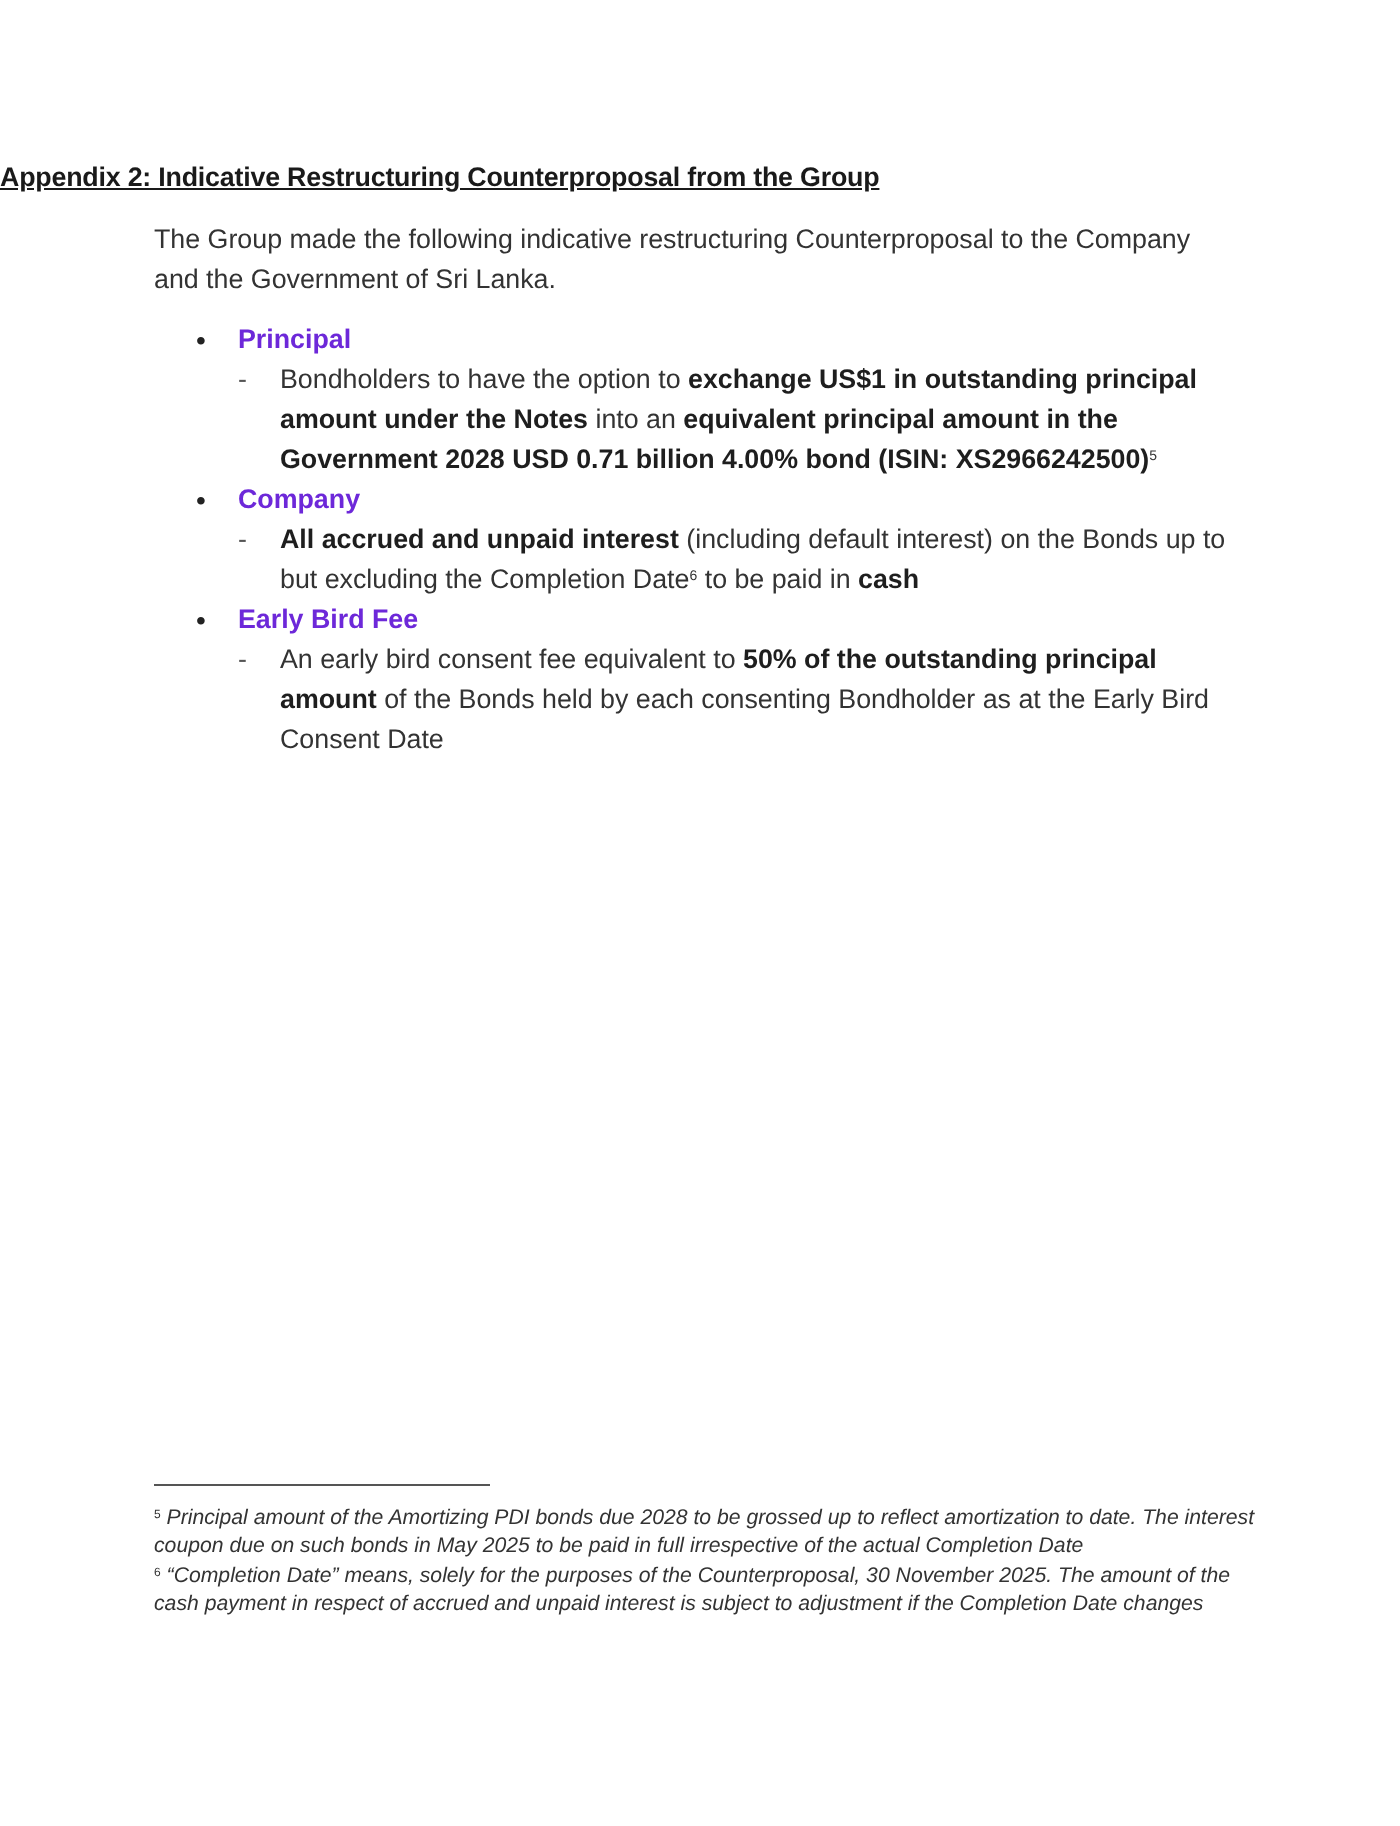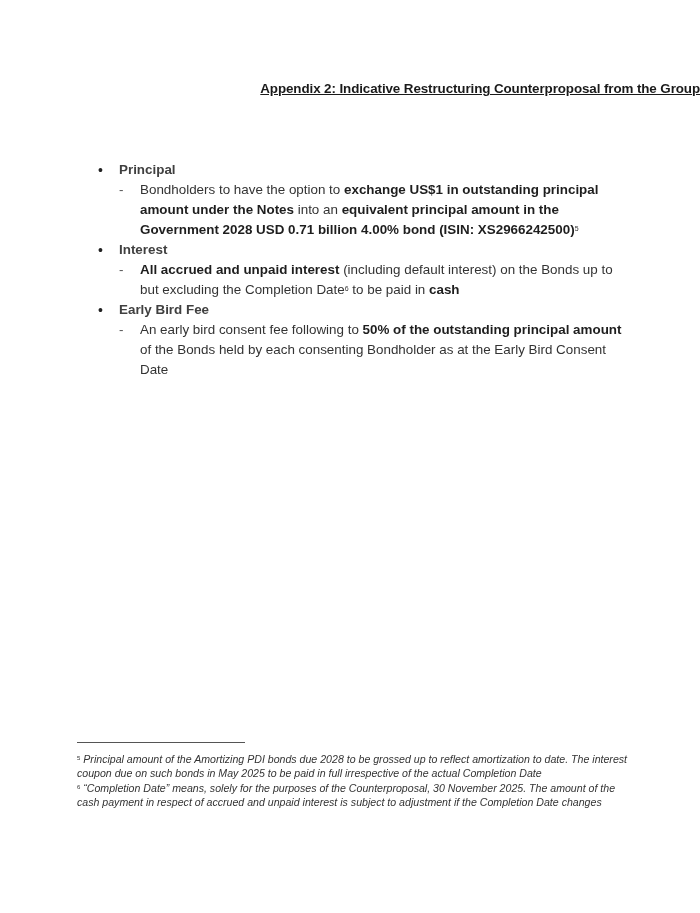--- a/index.html
+++ b/index.html
@@ -1,77 +1,78 @@
 <!DOCTYPE html>
 <html><head>
 <meta charset="utf-8">
 <style>
   html, body { margin: 0; padding: 0; background: #ffffff; }
   body { width: 700px; height: 913px; position: relative; overflow: hidden;
          font-family: "Liberation Sans", "DejaVu Sans", sans-serif; color: #2b2b2b; }
   .page { position: absolute; left: 0; top: 0; width: 700px; height: 913px; background: #fff; }
-  .title { position: absolute; left: 0; width: 700px; top: 81px; text-align: right;
+  .title { position: absolute; left: 0; width: 700px; top: 81px; text-align: left;
            font-weight: bold; font-size: 13.4px; text-decoration: underline; color: #1a1a1a;
            letter-spacing: -0.1px; }
   .intro { position: absolute; left: 77px; top: 110px; width: 540px; font-size: 13.4px;
            line-height: 20px; color: #333; }
   .list { position: absolute; left: 0; top: 160px; width: 700px; font-size: 13.4px; line-height: 20px; color: #333; }
   .item { position: relative; }
   .bullet-row { position: relative; height: 20px; }
   .bullet { position: absolute; left: 98px; top: 0; font-size: 14px; color: #222; }
-  .bullet-label { position: absolute; left: 119px; top: 0; font-weight: bold; color: #404040; }
+  .bullet-label { position: absolute; left: 119px; top: 0; font-weight: bold; color: #6d28d9; }
   .sub { position: relative; padding-left: 140px; width: 484px; }
   .dash { position: absolute; left: 119px; top: 0; color: #555; }
   b { color: #1e1e1e; }
   sup { font-size: 7px; vertical-align: top; position: relative; top: -1px; }
   .rule { position: absolute; left: 77px; top: 742px; width: 168px; height: 1px; background: #555; }
   .footnotes { position: absolute; left: 77px; top: 752px; width: 550px; font-size: 10.6px;
                line-height: 14.4px; font-style: italic; color: #333; }
   .fn sup { font-size: 6px; font-style: normal; }
 </style>
 </head>
 <body>
 
 <div class="page">
 
   <div class="title">Appendix 2: Indicative Restructuring Counterproposal from the Group</div>
 
+  <div class="intro">The Group made the following indicative restructuring Counterproposal to the Company and the Government of Sri Lanka.</div>
 
   <div class="list">
 
     <div class="item">
       <div class="bullet-row">
         <span class="bullet">•</span>
         <span class="bullet-label">Principal</span>
       </div>
       <div class="sub">
         <span class="dash">-</span>
         <span>Bondholders to have the option to </span><b>exchange US$1 in outstanding principal amount under the Notes</b><span> into an </span><b>equivalent principal amount in the Government 2028 USD 0.71 billion 4.00% bond (ISIN: XS2966242500)</b><sup>5</sup>
       </div>
     </div>
 
     <div class="item">
       <div class="bullet-row">
         <span class="bullet">•</span>
-        <span class="bullet-label">Interest</span>
+        <span class="bullet-label">Company</span>
       </div>
       <div class="sub">
         <span class="dash">-</span>
         <b>All accrued and unpaid interest</b><span> (including default interest) on the Bonds up to but excluding the Completion Date</span><sup>6</sup><span> to be paid in </span><b>cash</b>
       </div>
     </div>
 
     <div class="item">
       <div class="bullet-row">
         <span class="bullet">•</span>
         <span class="bullet-label">Early Bird Fee</span>
       </div>
       <div class="sub">
         <span class="dash">-</span>
-        <span>An early bird consent fee following to </span><b>50% of the outstanding principal amount</b><span> of the Bonds held by each consenting Bondholder as at the Early Bird Consent Date</span>
+        <span>An early bird consent fee equivalent to </span><b>50% of the outstanding principal amount</b><span> of the Bonds held by each consenting Bondholder as at the Early Bird Consent Date</span>
       </div>
     </div>
 
   </div>
 
   <div class="rule"></div>
 
   <div class="footnotes">
     <div class="fn">
       <sup>5</sup><span> Principal amount of the Amortizing PDI bonds due 2028 to be grossed up to reflect amortization to date. The interest coupon due on such bonds in May 2025 to be paid in full irrespective of the actual Completion Date</span>

